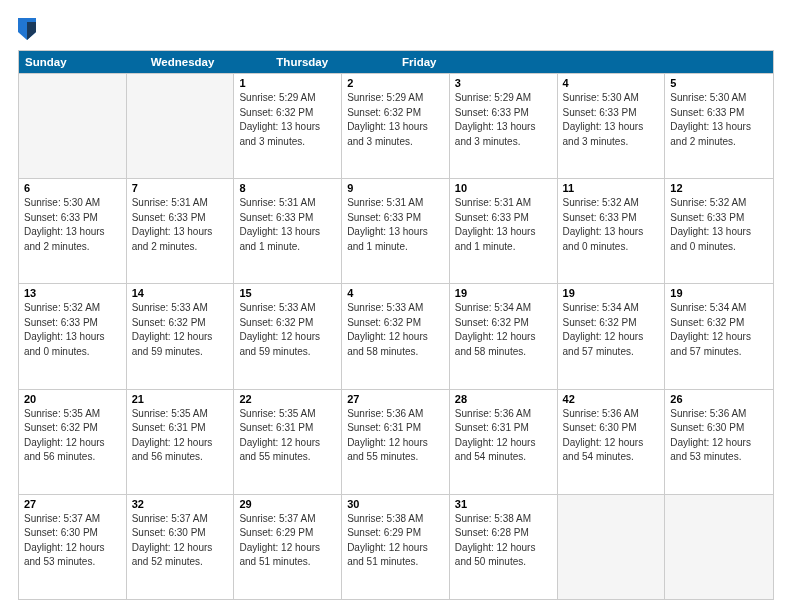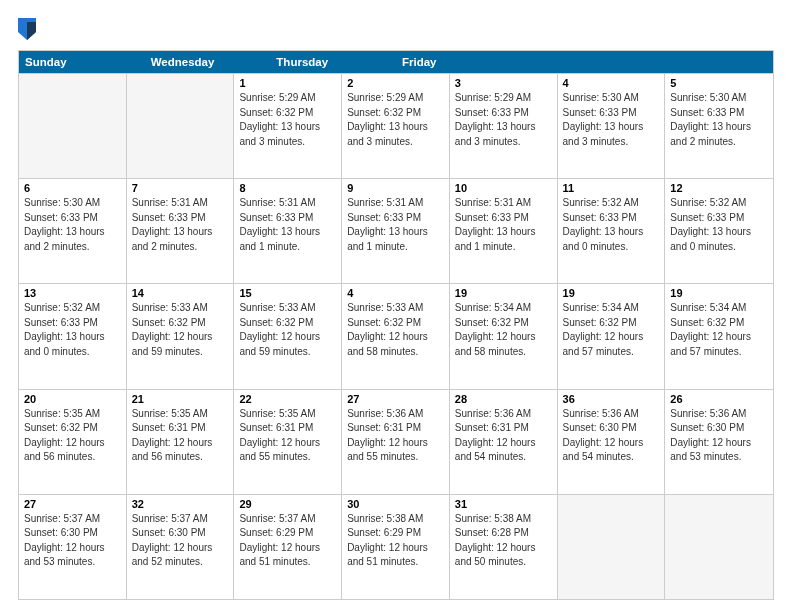--- a/index.html
+++ b/index.html
@@ -245,21 +245,21 @@
           </div>
           <div class="cal-cell">
             <span class="cell-date">27</span>
             <div class="cell-info">Sunrise: 5:36 AM<br>Sunset: 6:31 PM<br>Daylight: 12 hours and 55 minutes.</div>
           </div>
           <div class="cal-cell">
             <span class="cell-date">28</span>
             <div class="cell-info">Sunrise: 5:36 AM<br>Sunset: 6:31 PM<br>Daylight: 12 hours and 54 minutes.</div>
           </div>
           <div class="cal-cell">
-            <span class="cell-date">36</span>
+            <span class="cell-date">42</span>
             <div class="cell-info">Sunrise: 5:36 AM<br>Sunset: 6:30 PM<br>Daylight: 12 hours and 54 minutes.</div>
           </div>
           <div class="cal-cell">
             <span class="cell-date">26</span>
             <div class="cell-info">Sunrise: 5:36 AM<br>Sunset: 6:30 PM<br>Daylight: 12 hours and 53 minutes.</div>
           </div>
         </div>
         <div class="cal-week">
           <div class="cal-cell">
             <span class="cell-date">27</span>

